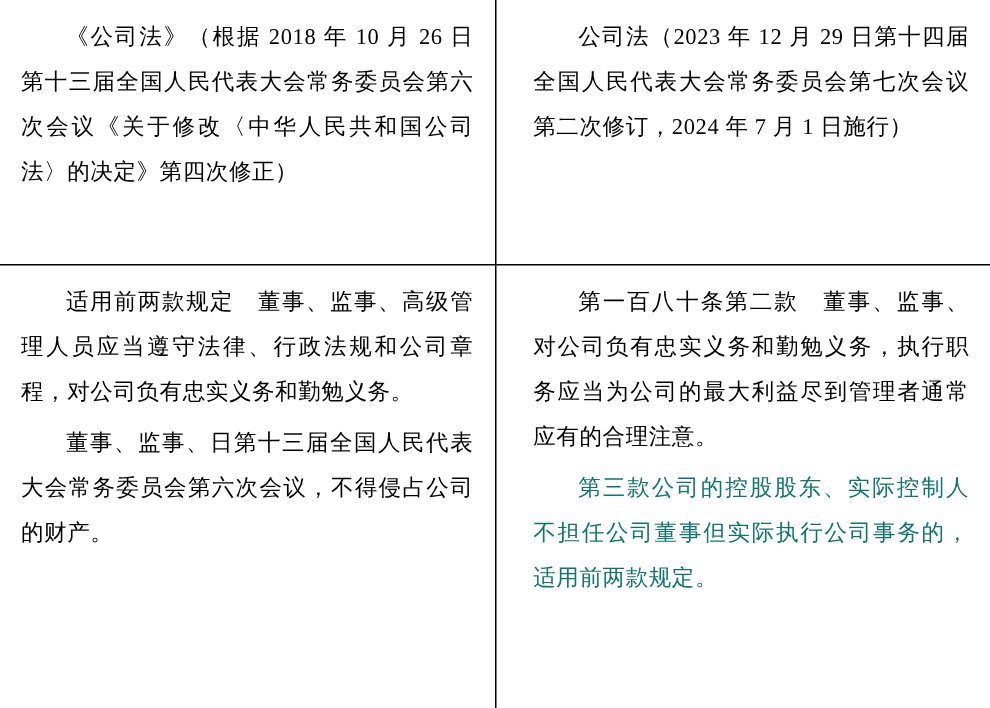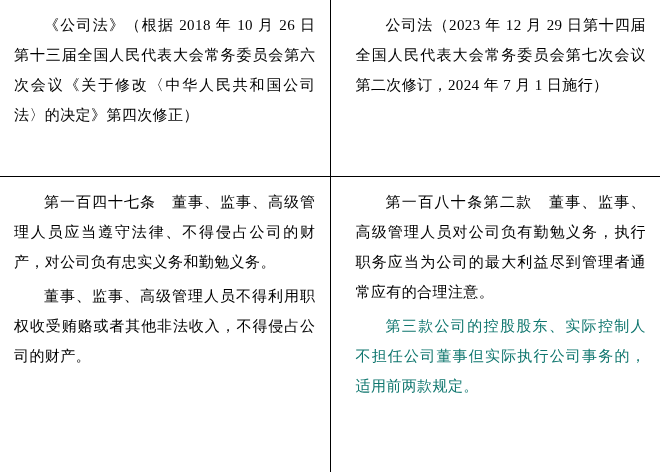--- a/index.html
+++ b/index.html
@@ -54,22 +54,22 @@
     <tr>
       <td class="col-left cell-row1">
         <p class="para">《公司法》（根据 2018 年 10 月 26 日第十三届全国人民代表大会常务委员会第六次会议《关于修改〈中华人民共和国公司法〉的决定》第四次修正）</p>
       </td>
       <td class="col-right cell-row1">
         <p class="para">公司法（2023 年 12 月 29 日第十四届全国人民代表大会常务委员会第七次会议第二次修订，2024 年 7 月 1 日施行）</p>
       </td>
     </tr>
     <tr>
       <td class="col-left cell-row2">
-        <p class="para">第一百四十七条　董事、监事、高级管理人员应当遵守法律、不得侵占公司的财产，对公司负有忠实义务和勤勉义务。</p>
-        <p class="para">董事、监事、高级管理人员不得利用职权收受贿赂或者其他非法收入，不得侵占公司的财产。</p>
+        <p class="para">适用前两款规定　董事、监事、高级管理人员应当遵守法律、行政法规和公司章程，对公司负有忠实义务和勤勉义务。</p>
+        <p class="para">董事、监事、日第十三届全国人民代表大会常务委员会第六次会议，不得侵占公司的财产。</p>
       </td>
       <td class="col-right cell-row2">
-        <p class="para">第一百八十条第二款　董事、监事、高级管理人员对公司负有勤勉义务，执行职务应当为公司的最大利益尽到管理者通常应有的合理注意。</p>
+        <p class="para">第一百八十条第二款　董事、监事、对公司负有忠实义务和勤勉义务，执行职务应当为公司的最大利益尽到管理者通常应有的合理注意。</p>
         <p class="para blue">第三款公司的控股股东、实际控制人不担任公司董事但实际执行公司事务的，适用前两款规定。</p>
       </td>
     </tr>
   </tbody>
 </table>
 
 </body></html>

